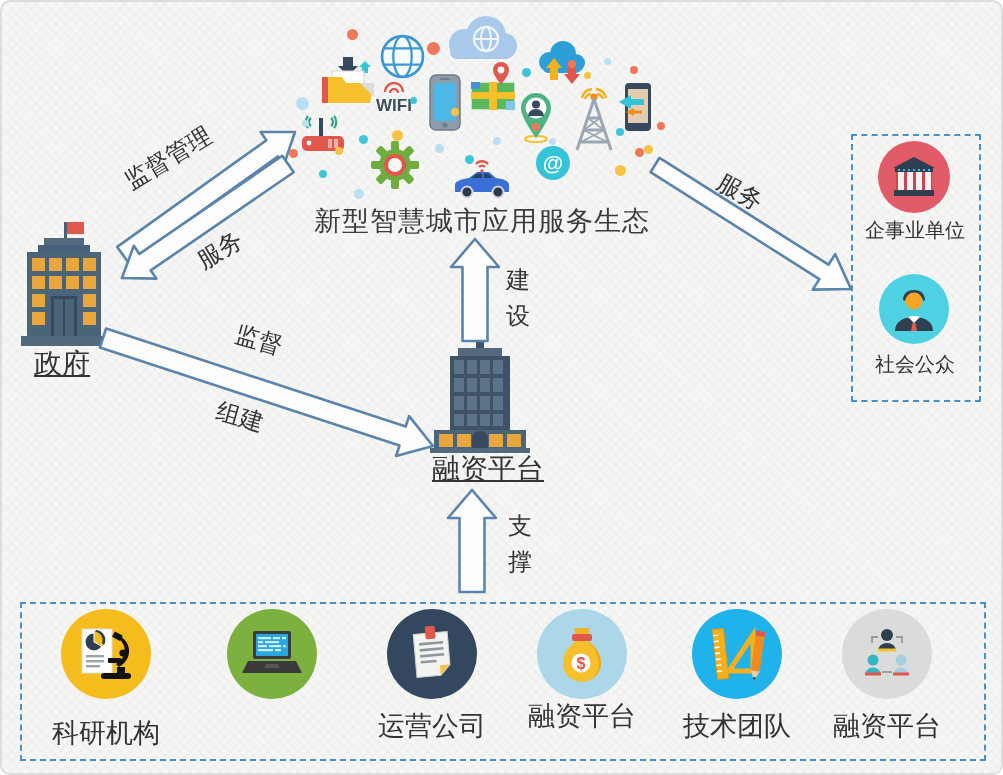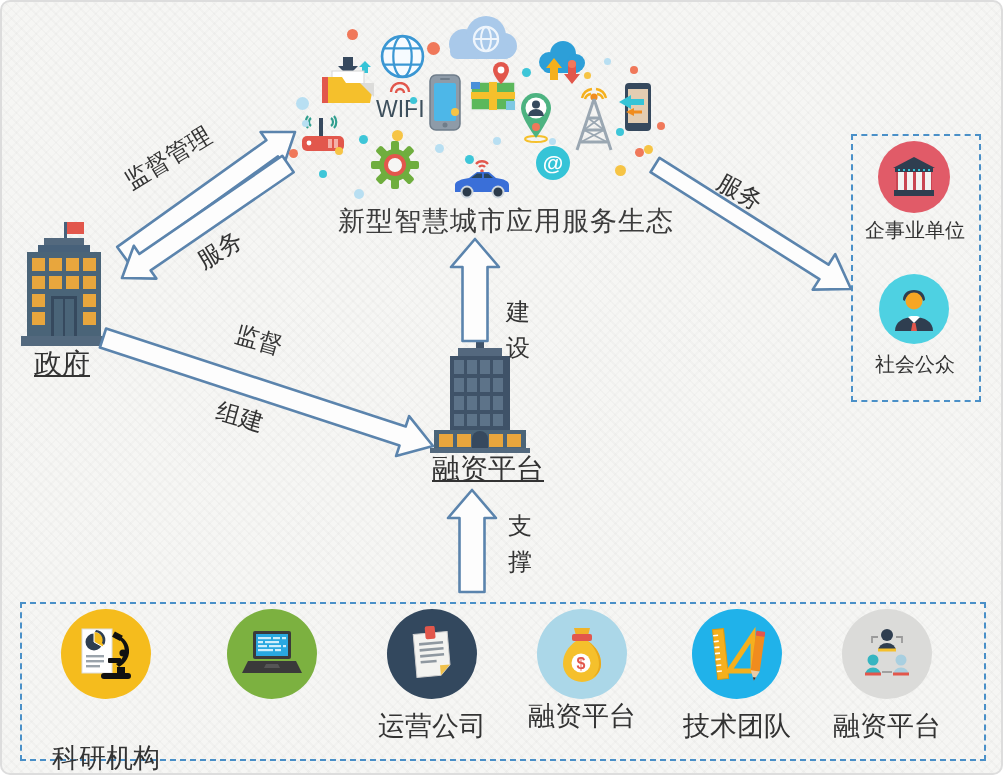--- a/index.html
+++ b/index.html
@@ -9,31 +9,31 @@
     background-color:#f6f6f4;
     background-image:
       repeating-linear-gradient(45deg, rgba(0,0,0,0.018) 0 2px, transparent 2px 7px),
       repeating-linear-gradient(-45deg, rgba(0,0,0,0.014) 0 2px, transparent 2px 7px);
     font-family:"Liberation Serif","DejaVu Serif",serif;color:#333;
   }
   .abs{position:absolute;}
   #arrow-layer{position:absolute;left:0;top:0;width:999px;height:771px;pointer-events:none;}
   .dot{position:absolute;border-radius:50%;}
   .title{
-    position:absolute;left:504px;top:201px;transform:translateX(-50%);
+    position:absolute;left:480px;top:201px;transform:translateX(-50%);
     font-size:27px;letter-spacing:1px;color:#3c3c3c;white-space:nowrap;
   }
   .node-label{position:absolute;font-size:28px;color:#333;white-space:nowrap;transform:translateX(-50%);text-decoration:underline;}
   .arrow-label{position:absolute;font-size:24px;color:#333;white-space:nowrap;transform:translate(-50%,-50%) rotate(var(--rot,0deg));}
   .v-label{position:absolute;font-size:24px;color:#333;width:26px;line-height:1.5;word-break:break-all;text-align:center;}
   .dashed-box{position:absolute;border:2px dashed #4a90c8;}
   .circle{position:absolute;border-radius:50%;display:flex;align-items:center;justify-content:center;}
   .rb-label{position:absolute;font-size:20px;color:#333;white-space:nowrap;transform:translateX(-50%);}
   .bb-item-label{position:absolute;font-size:27px;color:#333;white-space:nowrap;transform:translateX(-50%);}
-  .wifi-word{font-family:"Liberation Sans","DejaVu Sans",sans-serif;font-weight:normal;font-size:23px;color:#3d4f5c;letter-spacing:0px;}
+  .wifi-word{font-family:"Liberation Sans","DejaVu Sans",sans-serif;font-weight:bold;font-size:17px;color:#3d4f5c;letter-spacing:0px;}
   .at-circle{width:34px;height:34px;border-radius:50%;background:#35c4d7;display:flex;align-items:center;justify-content:center;
              color:#fff;font-family:"Liberation Sans","DejaVu Sans",sans-serif;font-weight:bold;font-size:21px;}
   svg{display:block;}
 </style>
 </head>
 <body>
 
 <div class="canvas">
 
   <div class="abs" style="left:318px;top:55px;">
@@ -323,21 +323,21 @@
       <g fill="#111">
         <rect x="36" y="8" width="9" height="6" transform="rotate(28 40 11)"></rect>
         <path d="M38,13 c8,2 11,9 9,16 c-2,7 -8,10 -8,10 l3,3 c0,0 9,-5 10,-14 c1,-9 -5,-16 -12,-18 z"></path>
         <rect x="31" y="33" width="13" height="5" rx="1"></rect>
         <circle cx="46" cy="28" r="3.6"></circle>
         <rect x="24" y="48" width="30" height="6" rx="3"></rect>
         <rect x="40" y="42" width="8" height="7"></rect>
       </g>
     </svg>
   </div>
-  <div class="bb-item-label" style="left:104px;top:738px;text-align:right;">科研机构</div>
+  <div class="bb-item-label" style="left:104px;top:713px;text-align:right;">科研机构</div>
 
   <div class="circle" style="left:225px;top:607px;width:90px;height:90px;background:#7cb140;">
     <svg width="60" height="50" viewBox="0 0 60 50">
       <rect x="11" y="2" width="38" height="28" rx="2" fill="#3a3a3a"></rect>
       <rect x="14" y="5" width="32" height="22" fill="#29a8e0"></rect>
       <g fill="#cfeefb">
         <rect x="16" y="8" width="13" height="2.2"></rect>
           <rect x="31" y="8" width="7" height="2.2"></rect>
           <rect x="40" y="8" width="4" height="2.2"></rect>
         <rect x="16" y="12" width="5" height="2.2"></rect>
@@ -433,21 +433,21 @@
       <polygon points="97.9,345.5 397.5,443.6 394.1,454.0 431.0,444.0 407.1,414.1 403.7,424.5 104.1,326.5" fill="#fdfdfd" stroke="#5b84ad" stroke-width="2.6" stroke-linejoin="round"></polygon>
       <polygon points="485.5,339.0 485.5,265.0 497.0,265.0 473.0,237.0 449.0,265.0 460.5,265.0 460.5,339.0" fill="#fdfdfd" stroke="#5b84ad" stroke-width="2.6" stroke-linejoin="round"></polygon>
       <polygon points="482.5,590.0 482.5,516.0 494.0,516.0 470.0,488.0 446.0,516.0 457.5,516.0 457.5,590.0" fill="#fdfdfd" stroke="#5b84ad" stroke-width="2.6" stroke-linejoin="round"></polygon>
       <polygon points="648.5,170.2 817.4,277.1 810.7,287.6 849.0,287.0 833.2,252.1 826.5,262.7 657.5,155.8" fill="#fdfdfd" stroke="#5b84ad" stroke-width="2.6" stroke-linejoin="round"></polygon>
     </svg>
 
   <div class="arrow-label" style="left:166px;top:156px;--rot:-31deg;">监督管理</div>
   <div class="arrow-label" style="left:218px;top:248px;--rot:-31deg;">服务</div>
   <div class="arrow-label" style="left:257px;top:338px;--rot:16deg;">监督</div>
   <div class="arrow-label" style="left:238px;top:415px;--rot:16deg;">组建</div>
-  <div class="v-label" style="left:503px;top:260px;margin-top:32px;">建设</div>
+  <div class="v-label" style="left:503px;top:260px;">建设</div>
   <div class="v-label" style="left:505px;top:506px;">支撑</div>
   <div class="arrow-label" style="left:738px;top:190px;--rot:30deg;">服务</div>
 
 <div class="dot" style="left: 294px; top: 95px; width: 13px; height: 13px; background: rgb(184, 223, 242);"></div>
     <div class="dot" style="left: 287px; top: 147px; width: 9px; height: 9px; background: rgb(240, 120, 90);"></div>
     <div class="dot" style="left: 317px; top: 168px; width: 8px; height: 8px; background: rgb(62, 198, 216);"></div>
     <div class="dot" style="left: 345px; top: 27px; width: 11px; height: 11px; background: rgb(240, 120, 90);"></div>
     <div class="dot" style="left: 357px; top: 133px; width: 9px; height: 9px; background: rgb(62, 198, 216);"></div>
     <div class="dot" style="left: 352px; top: 187px; width: 10px; height: 10px; background: rgb(184, 223, 242);"></div>
     <div class="dot" style="left: 390px; top: 128px; width: 11px; height: 11px; background: rgb(246, 196, 69);"></div>

